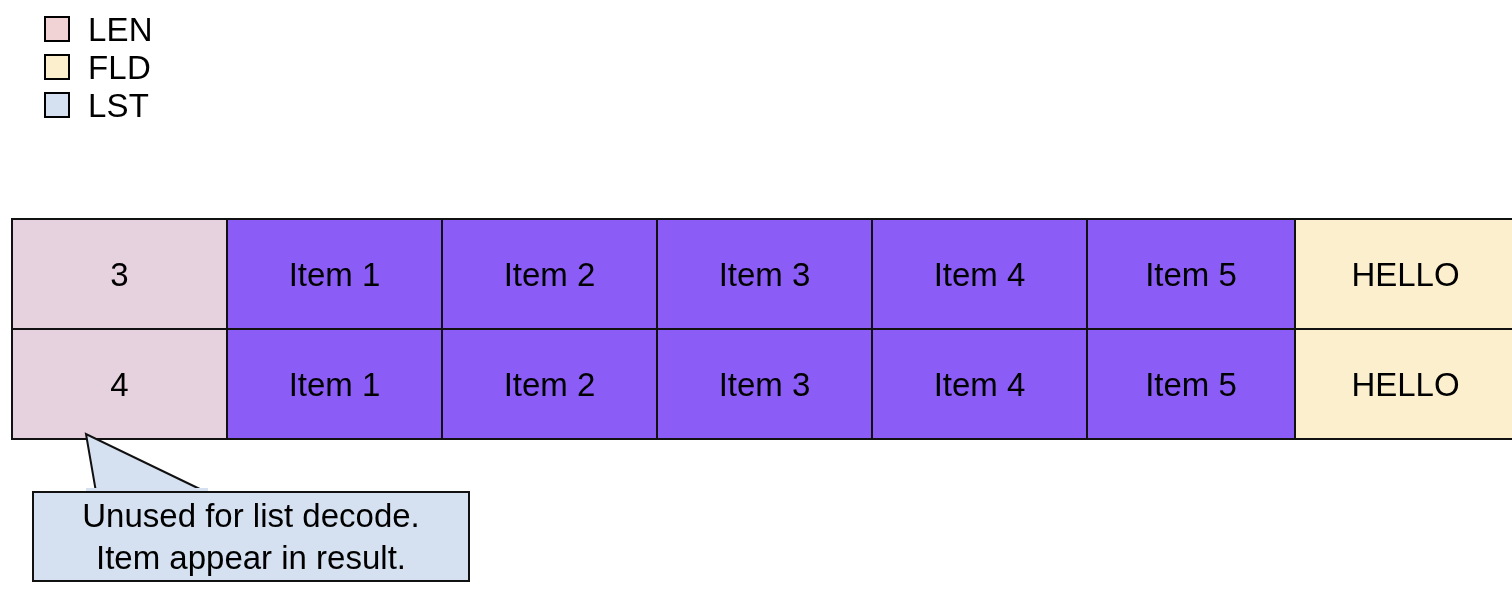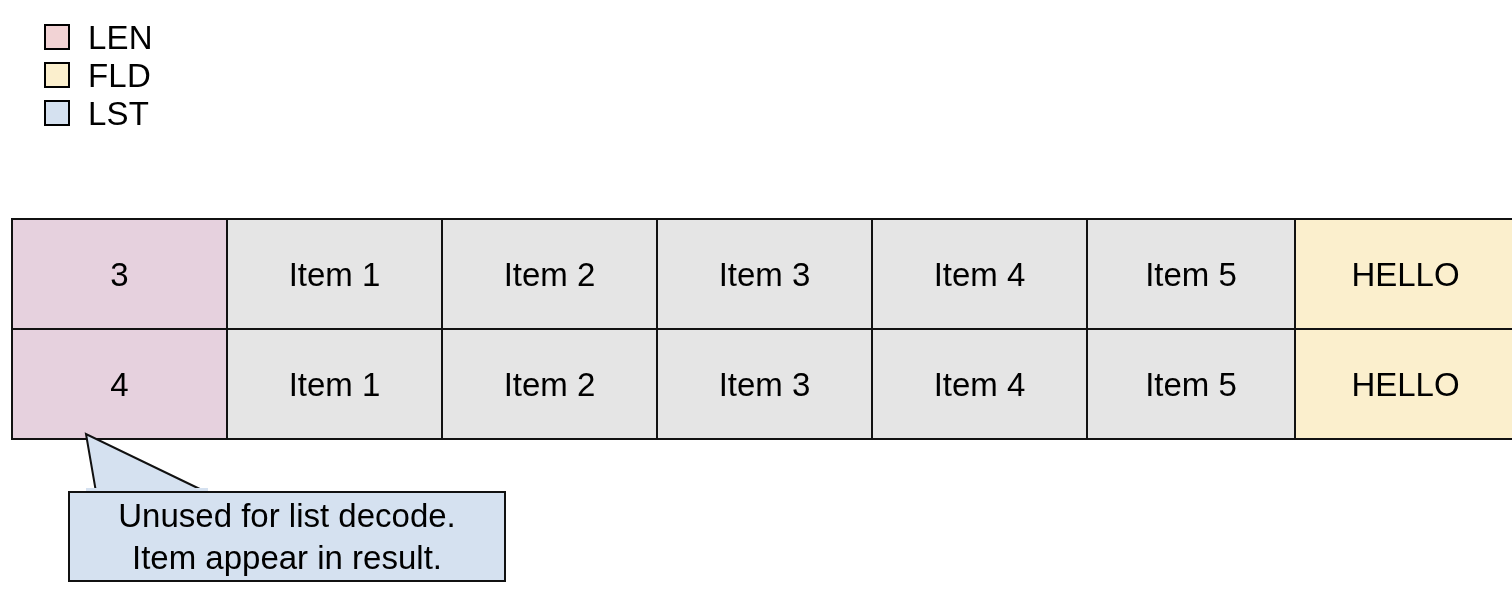--- a/index.html
+++ b/index.html
@@ -14,21 +14,21 @@
     overflow: hidden;
     font-family: "Liberation Sans", sans-serif;
     color: #000000;
     -webkit-font-smoothing: antialiased;
   }
 
   
   #legend {
     position: absolute;
     left: 44px;
-    top: 18px;
+    top: 10px;
     width: 300px;
   }
   .legend-row {
     display: flex;
     align-items: center;
     height: 38px;
   }
   .legend-swatch {
     width: 26px;
     height: 26px;
@@ -58,38 +58,37 @@
     border: 2px solid #111111;
     text-align: center;
     vertical-align: middle;
     font-size: 33px;
     line-height: 33px;
     height: 108px;
     padding: 0;
     white-space: nowrap;
   }
   td.c-len { background: #e6d1de; }
-  td.c-lst { background: #e5e5e5; }
+  td.c-lst { background: #8b5cf6; }
   td.c-fld { background: #fbefcd; }
 
   
   #callout {
     position: absolute;
     left: 32px;
     top: 491px;
     width: 438px;
     height: 91px;
     box-sizing: border-box;
     border: 2px solid #111111;
     background: #d5e1f0;
     display: flex;
     flex-direction: column;
     align-items: center;
     justify-content: center;
-    margin-left: 36px;
   }
   #callout .co-line {
     font-size: 33px;
     line-height: 42px;
     white-space: nowrap;
   }
   #callout-tail {
     position: absolute;
     left: 0;
     top: 430px;

